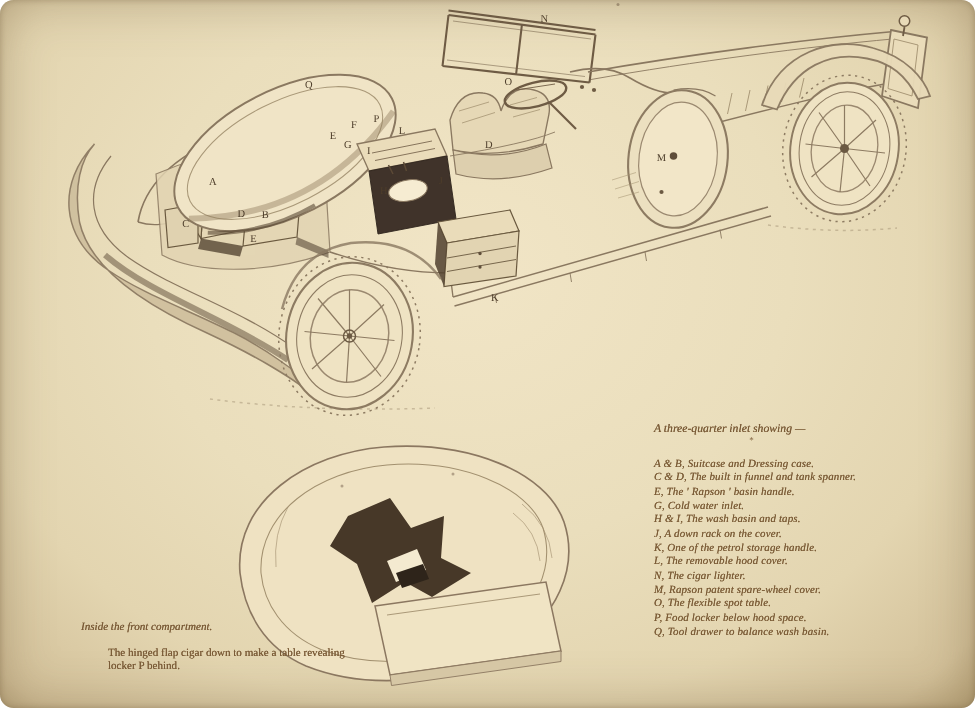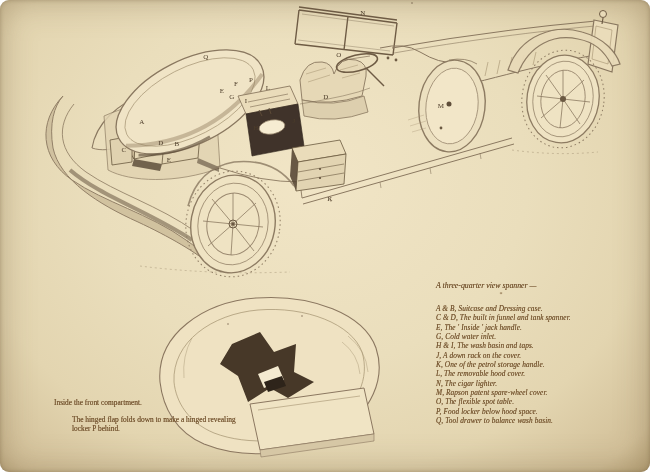--- a/index.html
+++ b/index.html
@@ -21,22 +21,23 @@
     position:absolute;
     transform:translate(-50%,-50%);
     font-family:"Liberation Serif", serif;
     font-size:7px;line-height:7px;
     color:#4d3d2a;
     letter-spacing:.2px;
   }
   .inset{position:absolute;left:132px;top:286px;width:266px;height:182px;}
   .caption{position:absolute;left:54px;top:398px;width:200px;}
   .caption-title{
-    font-size:7.4px;line-height:9px;color:#7a5b37;
+    font-style:italic;font-size:7.4px;line-height:9px;color:#7a5b37;
     text-shadow:0 0 .4px #7a5b37;
+    margin-top:15px;
   }
   .caption-body{
     margin-top:8px;padding-left:18px;width:168px;
     font-size:7.4px;line-height:9.2px;color:#7a5b37;
     text-shadow:0 0 .4px #7a5b37;
   }
   .legend{position:absolute;left:436px;top:281px;width:206px;}
   .legend-heading{
     font-style:italic;font-size:7.8px;line-height:10px;color:#7a5b37;
     text-shadow:0 0 .4px #7a5b37;
@@ -204,30 +205,30 @@
       <path d="M118,118 L232,102 L242,148 L128,164 Z" fill="#f0e4c4" stroke="#8b7760" stroke-width="1"></path>
       <path d="M126,124 L228,110" stroke="#a2906f" stroke-width=".6" fill="none"></path>
       <path d="M128,164 L242,148 L242,155 L129,171 Z" fill="#d6c7a5" stroke="#8b7760" stroke-width=".6"></path>
       <circle cx="96" cy="38" r="1" fill="#8b7760" opacity=".6"></circle>
       <circle cx="170" cy="30" r="1" fill="#8b7760" opacity=".6"></circle>
     </svg>
   </div>
 
   <div class="caption">
     <div class="caption-title">Inside the front compartment.</div>
-    <div class="caption-body">The hinged flap folds down to make a hinged revealing locker P behind.</div>
+    <div class="caption-body">The hinged flap cigar down to make a table revealing locker P behind.</div>
   </div>
 
   <div class="legend">
-    <div class="legend-heading">A three-quarter view spanner —</div>
+    <div class="legend-heading">A three-quarter inlet showing —</div>
     <div class="legend-mark">*</div>
     <ul class="legend-list">
         <li>A &amp; B, Suitcase and Dressing case.</li>
         <li>C &amp; D, The built in funnel and tank spanner.</li>
-        <li>E, The ' Inside ' jack handle.</li>
+        <li>E, The ' Rapson ' basin handle.</li>
         <li>G, Cold water inlet.</li>
         <li>H &amp; I, The wash basin and taps.</li>
         <li>J, A down rack on the cover.</li>
         <li>K, One of the petrol storage handle.</li>
         <li>L, The removable hood cover.</li>
         <li>N, The cigar lighter.</li>
         <li>M, Rapson patent spare-wheel cover.</li>
         <li>O, The flexible spot table.</li>
         <li>P, Food locker below hood space.</li>
         <li>Q, Tool drawer to balance wash basin.</li>

